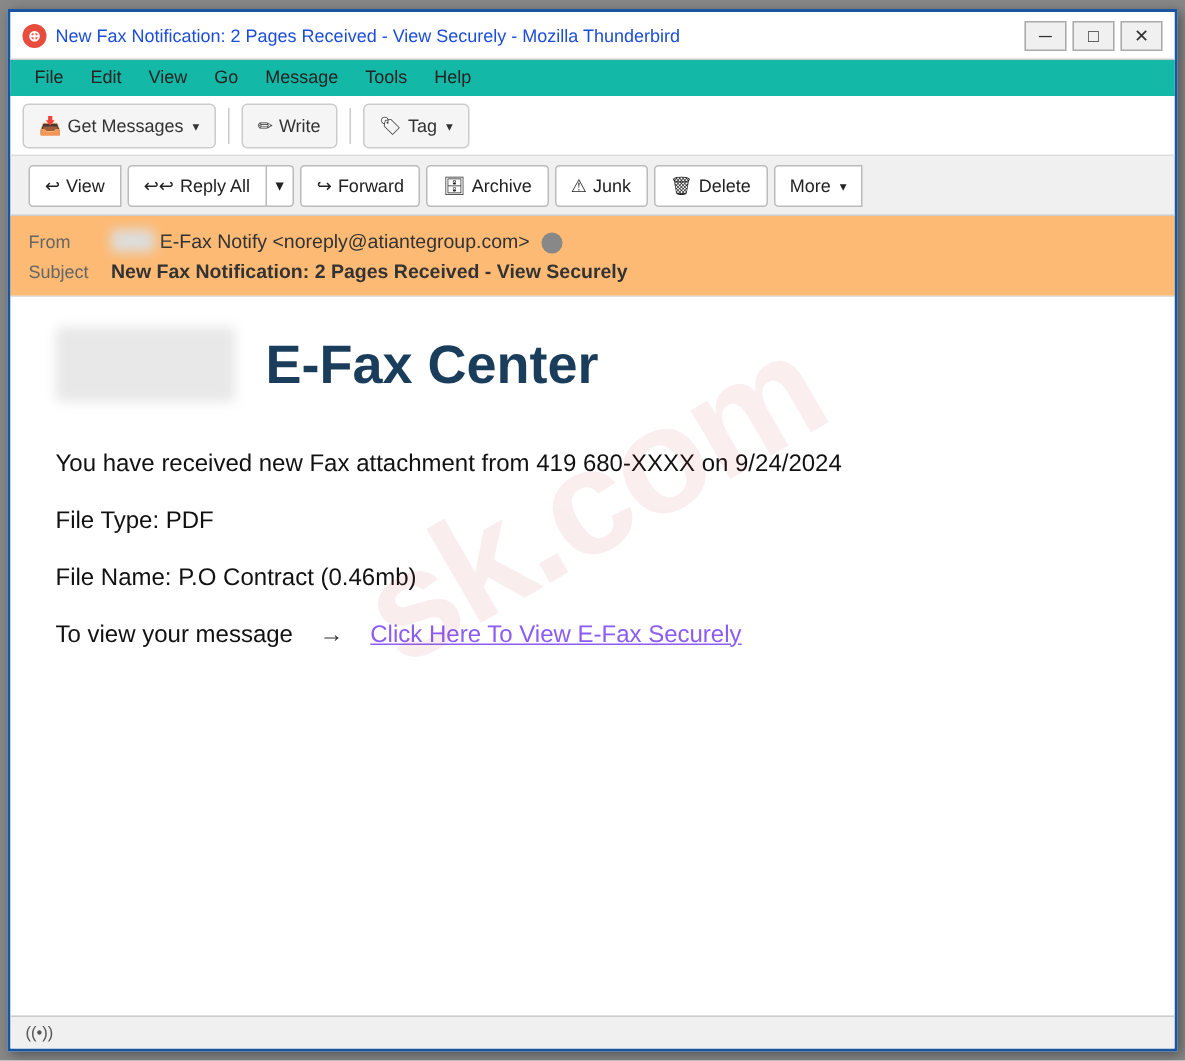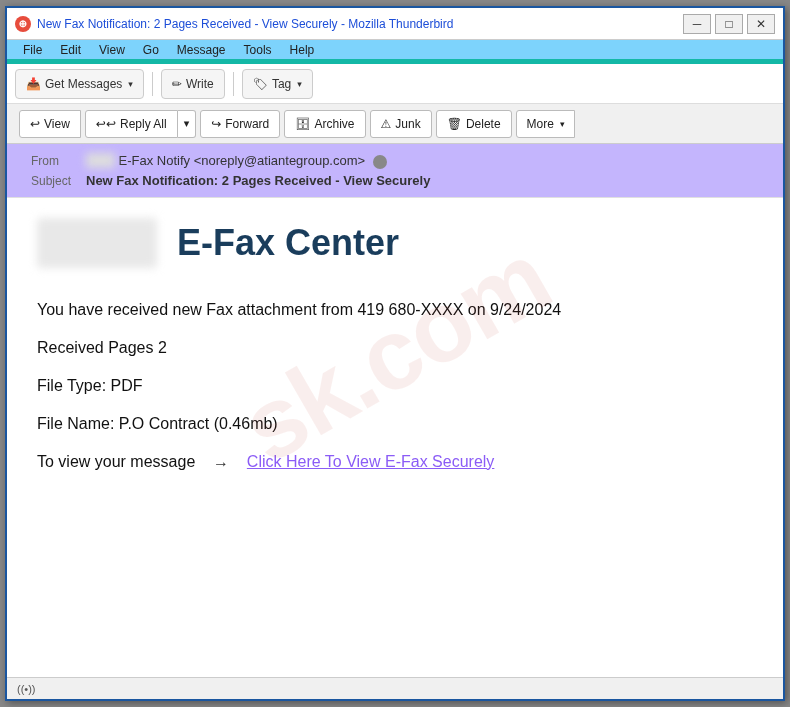--- a/index.html
+++ b/index.html
@@ -63,26 +63,26 @@
       cursor: pointer;
       font-size: 12px;
       display: flex;
       align-items: center;
       justify-content: center;
       color: #333;
     }
 
     
     .menu-bar {
-      background: #7dd3fc;
+      background: #14b8a6;
       height: 24px;
       display: flex;
       align-items: center;
       padding: 0 8px;
-      border-bottom: 5px solid #14b8a6;
+      border-bottom: 2px solid #14b8a6;
       gap: 2px;
     }
     .menu-item {
       padding: 2px 8px;
       font-size: 12px;
       color: #222;
       cursor: pointer;
       border-radius: 3px;
     }
 
@@ -158,22 +158,22 @@
     }
     .action-btn-group {
       display: flex;
     }
     .action-btn-group .action-btn {
       border-radius: 3px 0 0 3px;
     }
 
     
     .email-header {
-      background: #c4b5fd;
-      padding: 6px 24px;
+      background: #fdba74;
+      padding: 6px 12px;
       border-bottom: 1px solid #e0e0e0;
     }
     .header-row {
       display: flex;
       align-items: baseline;
       margin: 3px 0;
       font-size: 13px;
     }
     .header-label {
       color: #666;
@@ -397,21 +397,20 @@
       <div class="watermark-container">
         <span class="watermark-text">sk.com</span>
       </div>
 
       <div class="logo-area">
         <div class="logo-placeholder"></div>
         <span class="company-name">E-Fax Center</span>
       </div>
 
       <p class="email-body-text">You have received new Fax attachment from 419 680-XXXX on 9/24/2024</p>
-      <p class="email-body-text">Received Pages 2</p>
       <p class="email-body-text">File Type: PDF</p>
       <p class="email-body-text">File Name: P.O Contract (0.46mb)</p>
 
       <p class="email-body-text">
         <span>To view your message</span>
         &nbsp;&nbsp;
         <span class="arrow-text">→</span>
         &nbsp;&nbsp;
         <a class="click-link" href="#">Click Here To View E-Fax Securely</a>
       </p>

